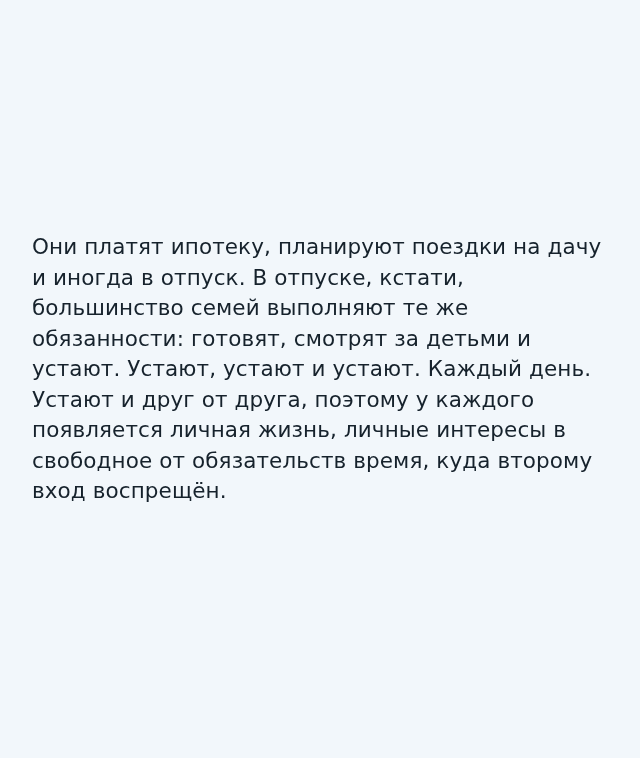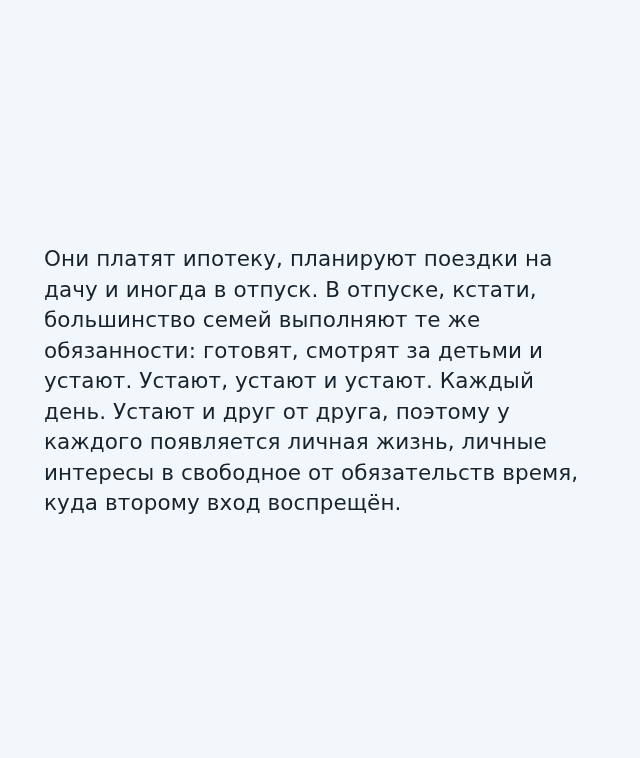--- a/index.html
+++ b/index.html
@@ -20,21 +20,21 @@
     background: #f2f7fb;
     box-sizing: border-box;
   }
   .text-block {
     position: absolute;
     left: 28px;
     top: 228px;
     width: 588px;
   }
   .body-text {
-    margin: 16px;
+    margin: 4px;
     font-size: 21.5px;
     line-height: 30.5px;
     color: #16222c;
     letter-spacing: 0.1px;
     white-space: pre-wrap;
     word-break: normal;
   }
 </style>
 </head>
 <body>

